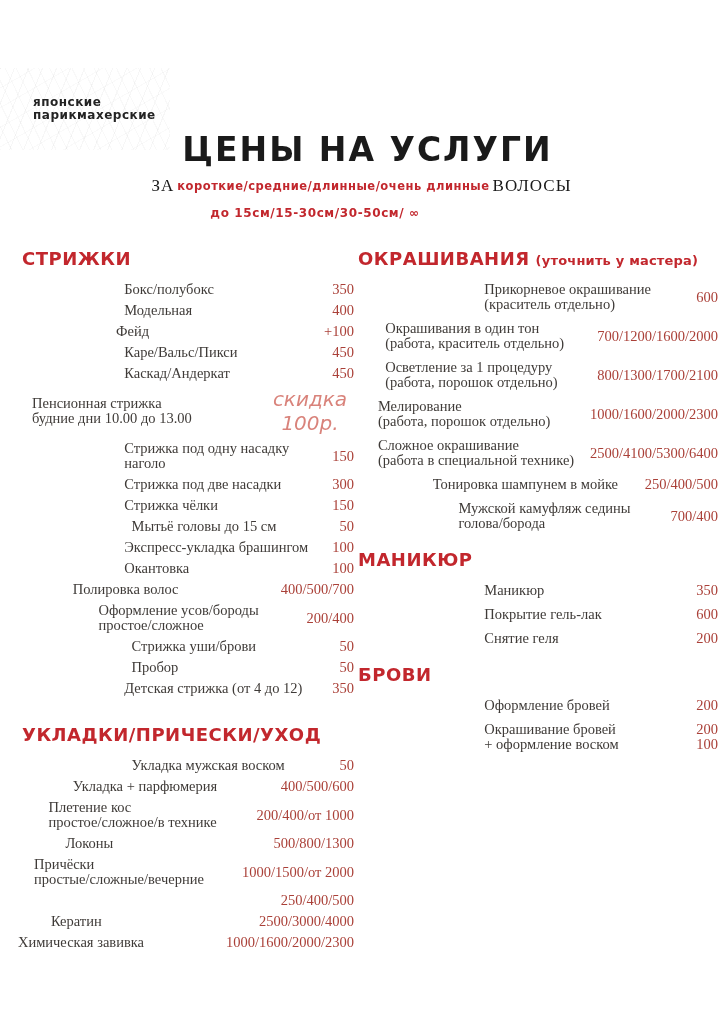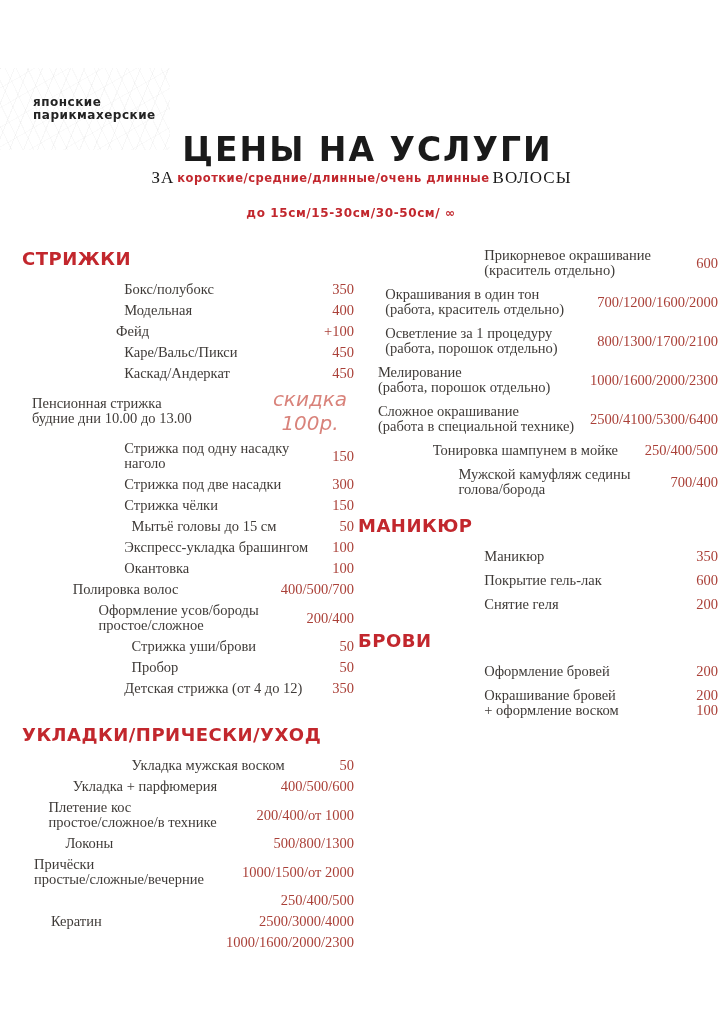--- a/index.html
+++ b/index.html
@@ -47,21 +47,21 @@
     font-family: "DejaVu Sans", sans-serif;
     font-weight: bold;
     font-size: 33px;
     letter-spacing: 2px;
     color: var(--ink);
     white-space: nowrap;
     padding-left: 12px;
   }
   .subtitle-line1 {
     position: absolute;
-    top: 168px; left: 0;
+    top: 176px; left: 0;
     width: 100%;
     text-align: center;
     font-size: 17px;
     color: #191919;
     white-space: nowrap;
   }
   .subtitle-line1 .sub-black { letter-spacing: 1px; }
   .subtitle-red {
     font-family: "DejaVu Sans", sans-serif;
     font-weight: bold;
@@ -75,21 +75,20 @@
   .subtitle-line2 {
     position: absolute;
     top: 206px; left: 0;
     width: 630px;
     text-align: center;
     font-family: "DejaVu Sans", sans-serif;
     font-weight: bold;
     font-size: 12px;
     letter-spacing: 0.6px;
     color: var(--accent);
-    margin-left: 36px;
   }
   .column { position: absolute; top: 248px; }
   #left-col  { left: 22px;  width: 332px; }
   #right-col { left: 358px; width: 360px; }
 
   .menu-section + .menu-section { margin-top: 28px; }
   #right-col .menu-section + .menu-section { margin-top: 18px; }
 
   .section-title {
     margin: 0 0 13px 0;
@@ -260,26 +259,28 @@
           <div class="item-price">1000/1500/от 2000</div>
         </div>
         <div class="row">
           <div class="item-price">250/400/500</div>
         </div>
         <div class="row">
           <div class="item-name">Кератин</div>
           <div class="item-price">2500/3000/4000</div>
         </div>
         <div class="row">
+          <div class="item-name">Химическая завивка</div>
           <div class="item-price">1000/1600/2000/2300</div>
         </div>
       </section>
     </div>
   <div class="column" id="right-col">
       <section class="menu-section">
+        <h2 class="section-title"><span>ОКРАШИВАНИЯ</span><span class="title-suffix">(уточнить у мастера)</span></h2>
         <div class="row">
           <div class="item-name">Прикорневое окрашивание
 (краситель отдельно)</div>
           <div class="item-price">600</div>
         </div>
         <div class="row">
           <div class="item-name">Окрашивания в один тон
 (работа, краситель отдельно)</div>
           <div class="item-price">700/1200/1600/2000</div>
         </div>

